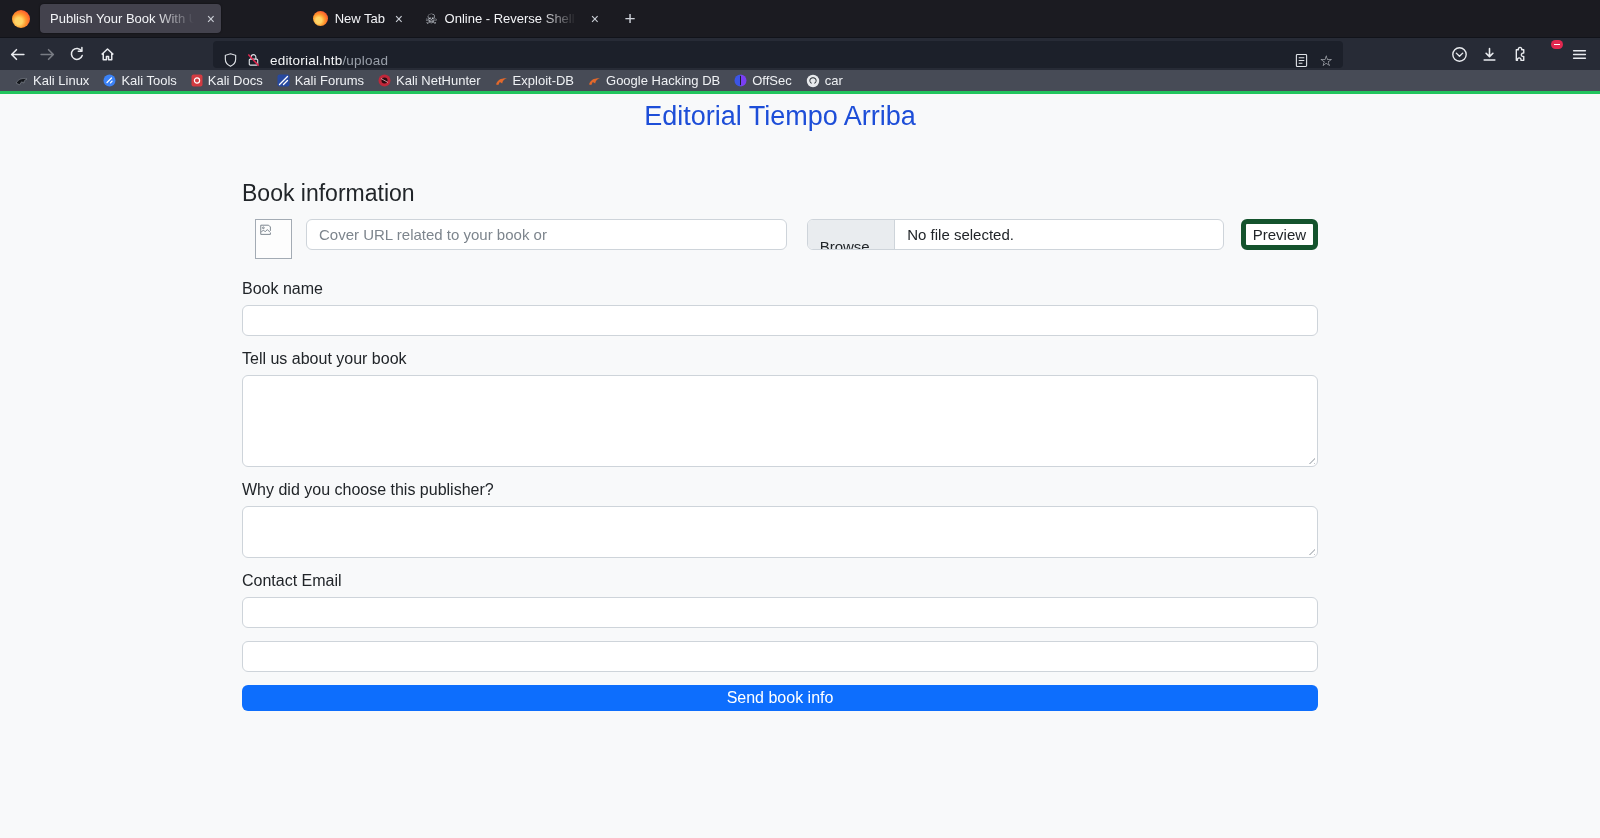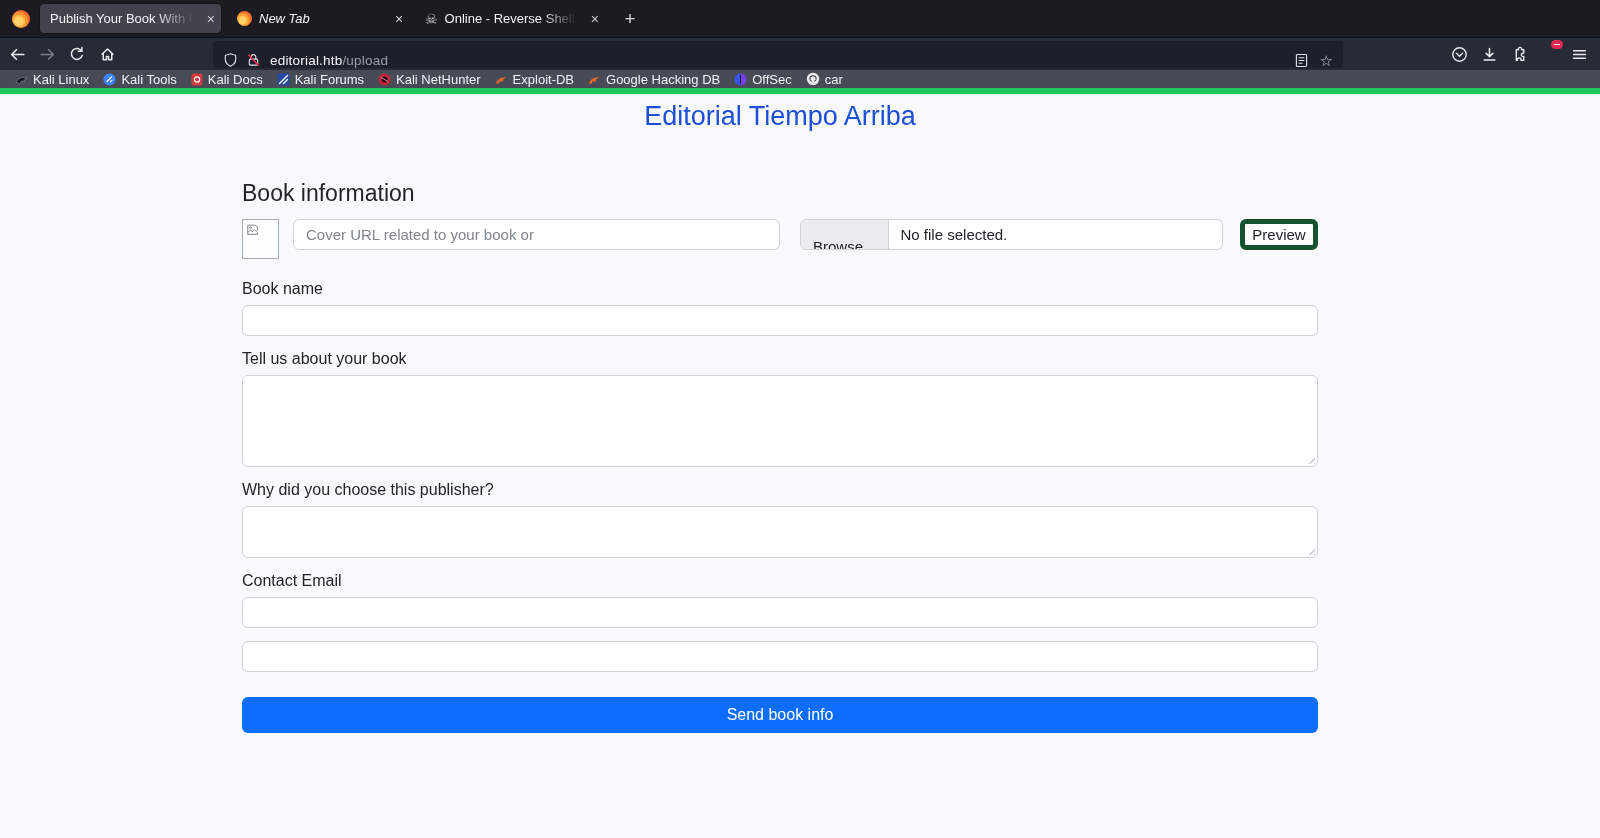--- a/index.html
+++ b/index.html
@@ -32,32 +32,32 @@
   .urlbar { margin-left:91px; width:1130px; height:27px; background:#1c202a; border-radius:4px;
             display:flex; align-items:flex-end; padding:0 10px; }
   .urlbar .sep { width:8px; }
   .url-text { font-size:13.5px; color:#f5f6f8; margin-left:9px; letter-spacing:.2px; }
   .url-path { color:#9aa0aa; }
   .url-spacer { flex:1; }
   .star-glyph { font-size:15px; color:#d4d7dd; line-height:1; }
   .nav-right-spacer { flex:1; }
 
   .bookmarks { height:24px; background:#474b56; display:flex; align-items:center; padding-left:8px;
-               border-bottom:6px solid #22c55e; }
+               border-bottom:3px solid #22c55e; }
   .bm { display:flex; align-items:center; gap:5px; padding:0 7px; height:100%; color:#eff1f4; font-size:13px; }
   .bm svg, .bm .bmicon { flex:none; }
 
   
   .page { height:743px; background:#f8f9fa; padding-top:3px; }
   .container { width:1076px; margin-left:242px; }
   h1.site-title { font-size:27px; font-weight:500; color:#1d4ed8; text-align:center; line-height:38px; margin-bottom:8px; }
   .subtitle { font-size:19px; color:#6e767d; text-align:center; line-height:24px; }
   h2.section { font-size:23px; font-weight:500; color:#212529; margin:44px 0 12px; line-height:28px; }
 
-  .cover-row { display:flex; align-items:flex-start; margin-bottom:20px; height:40px; }
+  .cover-row { display:flex; align-items:flex-start; margin-bottom:20px; height:40px;margin-left:13px; }
   .thumb { width:37px; height:40px; background:#fdfdfd; border:1px solid #a3abb4; position:relative; flex:none; }
   .thumb svg { position:absolute; top:3px; left:3px; }
   input.text { height:31px; border:1px solid #ced4da; border-radius:6px; background:#fff;
                font-size:15px; color:#212529; padding:0 12px; font-family:"Liberation Sans",sans-serif; }
   input.text::placeholder { color:#7d858d; opacity:1; }
   .cover-input { width:487px; margin-left:14px; }
   .filegroup { margin-left:20px; width:423px; height:31px; border:1px solid #ced4da; border-radius:6px;
                background:#fff; display:flex; overflow:hidden; font-size:15px; color:#212529; }
   .browse { background:#e9ecef; border-right:1px solid #ced4da; padding:12px 12px; line-height:29px; }
   .filestatus { padding:0 12px; line-height:29px; }
@@ -68,21 +68,21 @@
   .group label { display:block; font-size:16px; color:#212529; line-height:20px; margin-bottom:6px; }
   .group input.text { width:1076px; display:block; }
   .ta-wrap { position:relative; }
   textarea.ta { display:block; width:1076px; border:1px solid #ced4da; border-radius:6px; background:#fff;
                 resize:none; font-family:"Liberation Sans",sans-serif; font-size:15px; padding:6px 12px; }
   .ta-tall { height:92px; }
   .ta-short { height:52px; }
   .grip { position:absolute; right:3px; bottom:3px; width:9px; height:9px;
           clip-path:polygon(100% 0,100% 100%,0 100%);
           background:repeating-linear-gradient(135deg,#c3c7cb 0 1.5px,transparent 1.5px 4px); }
-  .send-btn { display:block; width:1076px; height:36px; margin-top:25px; background:#0d6efd; border:none;
+  .send-btn { display:block; width:1076px; height:26px; margin-top:13px; background:#0d6efd; border:none;
               border-radius:6px; color:#fff; font-size:16px; font-family:"Liberation Sans",sans-serif; }
 
   
   .avatar-wrap { position:relative; width:20px; height:20px; }
   .avatar { width:19px; height:19px; border-radius:50%;
             background:radial-gradient(circle at 45% 40%, #f6c36b 0 35%, #e0913f 65%, #b96a28 100%); }
   .avatar-badge { position:absolute; top:-4px; right:-4px; width:12px; height:9px; background:#e22850;
                   border-radius:5px; display:flex; align-items:center; justify-content:center; }
   .avatar-badge i { display:block; width:6px; height:1.5px; background:#fff; }
 </style>
@@ -92,21 +92,21 @@
 <div class="tabbar">
   <div class="ffview">
     <span class="ffball"></span>
   </div>
 
   <div class="tab active" style="width:181px; margin-left:6px;">
     <span class="tab-title fadeout" style="width:160px;">Publish Your Book With Us - Ed</span>
     <span class="tab-close">×</span>
   </div>
 
-  <div class="tab" style="width:182px; margin-left:6px; justify-content:flex-start;font-style:italic;">
+  <div class="tab" style="width:182px; margin-left:6px; justify-content:flex-end;">
     <span class="tab-fav">
         <span class="ffball small"></span>
       </span>
     <span class="tab-title">New Tab</span>
     <span class="tab-close">×</span>
   </div>
 
   <div class="tab" style="width:190px; margin-left:6px;">
     <span class="tab-fav skull">☠</span>
     <span class="tab-title fadeout" style="width:134px;">Online - Reverse Shell Ge</span>

